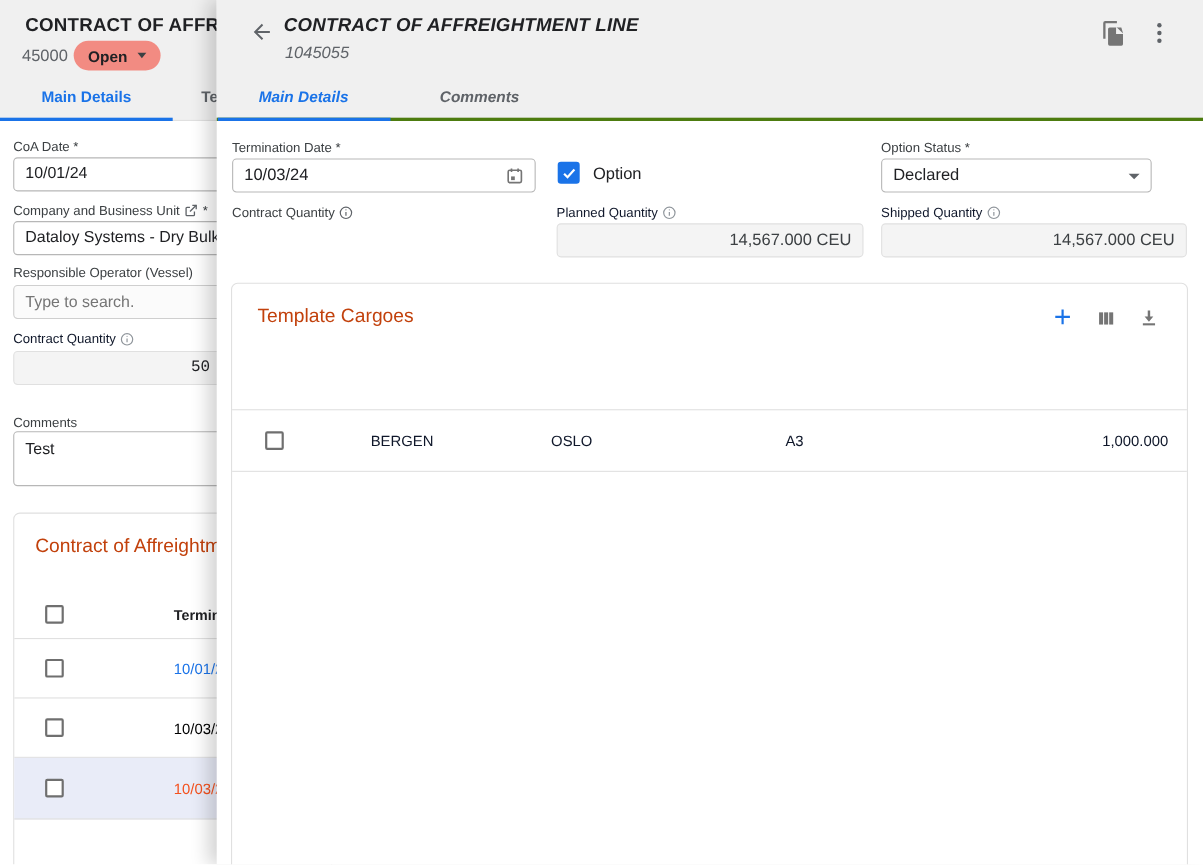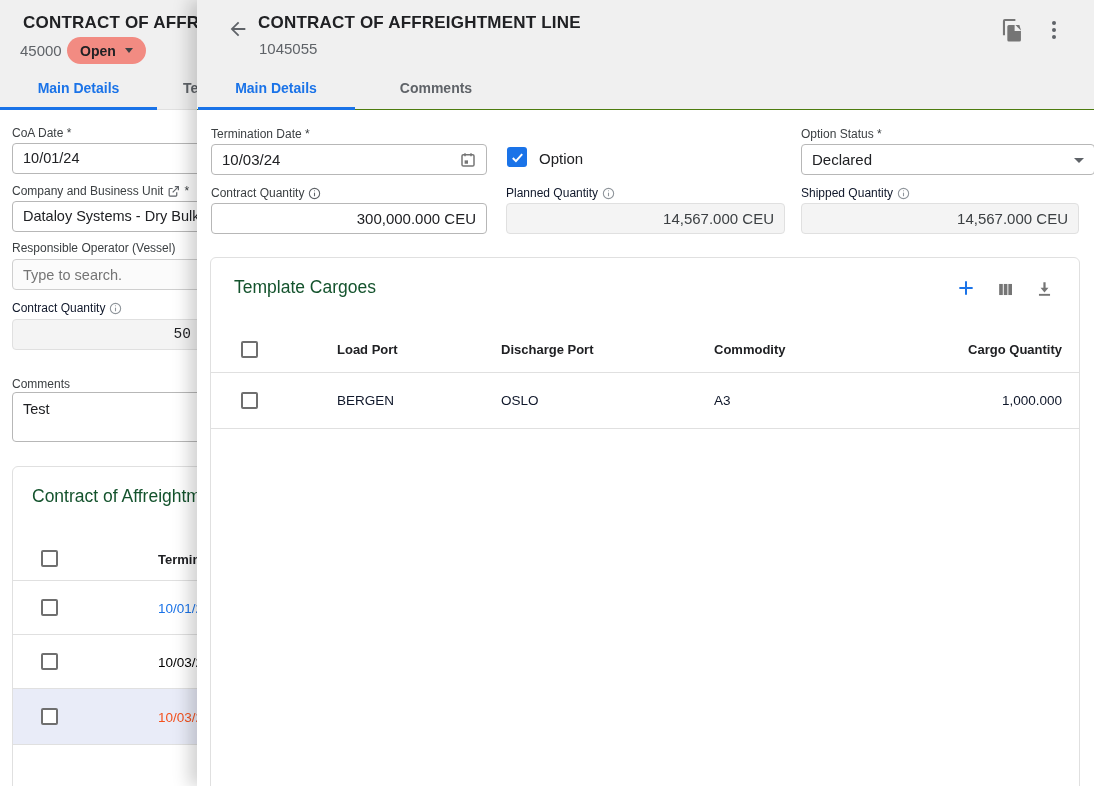--- a/index.html
+++ b/index.html
@@ -14,37 +14,37 @@
   .tab.active { color:#1a73e8;justify-content:center; }
   .tab-underline { position:absolute; height:3px; background:#1a73e8; }
   .f-label { font-size:12px; color:#3c4043; white-space:nowrap; display:flex; align-items:center; gap:4px; }
   .f-label.dim { color:#0f172a; }
   .f-input { position:absolute; height:31px; border:1px solid #b7b7b7; border-radius:4px; background:#fff; font-size:14.5px; color:#202124; line-height:29px; padding:0 10px; white-space:nowrap; overflow:hidden; }
   .f-input.disabled { background:#f4f4f4; border-color:#e0e0e0; }
   .f-input.right { text-align:right; }
   .cbx { width:17px; height:17px; border:2px solid #6f6f6f; border-radius:2px; background:#fff; }
   .divider { position:absolute; left:0; right:0; height:1px; background:#e0e0e0; }
   .card { position:absolute; background:#fff; border:1px solid #e0e0e0; border-radius:6px; }
-  .card-title { font-size:17.5px; color:#14532d; white-space:nowrap; }
+  .card-title { font-size:17.5px; color:#c2410c; white-space:nowrap; }
   .th { font-size:13px; font-weight:bold; color:#202124; white-space:nowrap; }
   .td { font-size:13.5px; color:#0f172a; white-space:nowrap; }
 
   
   .lp-header { position:absolute; left:0; top:0; width:1094px; height:110px; border-bottom:1px solid #e0e0e0; }
   .lp-badge { position:absolute; left:67px; top:37px; height:27px; background:#f28b82; border-radius:15px; display:flex; align-items:center; gap:9px; padding:0 13px; font-size:14px; font-weight:bold; color:#202124; cursor:pointer; }
   .caret { width:0; height:0; border-left:4.5px solid transparent; border-right:4.5px solid transparent; border-top:5px solid #3c4043; }
   .lines-row { position:absolute; left:0; right:0; height:54px; }
   .lines-row .cbx { position:absolute; left:28px; top:18px; }
   .lines-row .date { position:absolute; left:145px; top:20px; font-size:13.5px; white-space:nowrap; }
   .link-blue { color:#1a73e8; }
   .link-orange { color:#f4511e; }
 
   
   .overlay { position:absolute; left:197px; top:0; width:897px; height:786px; background:#fff; box-shadow:-8px 0 16px rgba(0,0,0,.18); }
-  .ov-header { position:absolute; left:0; top:0; width:897px; height:110px; border-bottom:1px solid #4d7c0f; }
+  .ov-header { position:absolute; left:0; top:0; width:897px; height:110px; border-bottom:3px solid #4d7c0f;font-style:italic; }
   .icon-btn { cursor:pointer; position:absolute; display:flex; align-items:center; justify-content:center; }
   .select-caret { width:0; height:0; border-left:5px solid transparent; border-right:5px solid transparent; border-top:5.5px solid #5f6368; position:absolute; right:10px; top:13px; }
   .check-on { position:absolute; width:20px; height:20px; background:#1a73e8; border-radius:3px; display:flex; align-items:center; justify-content:center; cursor:pointer; }
 
   
   .tc-grid { display:grid; grid-template-columns:126px 164px 213px 220px 1fr; align-items:center; }
   .tc-grid .c1 { padding-left:30px; }
   .tc-grid .c5 { text-align:right; padding-right:17px; }
 </style>
 </head>
@@ -179,34 +179,33 @@
     <div class="check-on" style="left:310px;top:147px;">
       <svg width="15" height="15" viewBox="0 0 24 24">
           <path fill="none" stroke="#fff" stroke-width="3.2" d="M4.5 12.8l5 5 10-11.2"></path>
         </svg>
     </div>
     <div style="position:absolute;left:342px;top:150px;font-size:15px;color:#202124;">Option</div>
 
     <div class="f-label" style="position:absolute;left:604px;top:127px;">
       <span>Option Status *</span>
     </div>
-    <div class="f-input" style="left:604px;top:144px;width:294px;font-size:15px;">
+    <div class="f-input" style="left:604px;top:144px;width:246px;font-size:15px;">
       <span>Declared</span>
       <span class="select-caret"></span>
     </div>
 
     <div class="f-label" style="position:absolute;left:14px;top:186px;">
       <span>Contract Quantity</span>
       <svg width="13" height="13" viewBox="0 0 24 24" fill="none" stroke="#5f6368" stroke-width="2">
           <circle cx="12" cy="12" r="9.5"></circle>
           <line x1="12" y1="10.5" x2="12" y2="17"></line>
           <circle cx="12" cy="7" r="1" fill="#5f6368" stroke="none"></circle>
         </svg>
     </div>
-    <div class="f-input right" style="left:14px;top:203px;width:276px;font-size:15px;">300,000.000 CEU</div>
 
     <div class="f-label dim" style="position:absolute;left:309px;top:186px;">
       <span>Planned Quantity</span>
       <svg width="13" height="13" viewBox="0 0 24 24" fill="none" stroke="#8f959b" stroke-width="2">
           <circle cx="12" cy="12" r="9.5"></circle>
           <line x1="12" y1="10.5" x2="12" y2="17"></line>
           <circle cx="12" cy="7" r="1" fill="#8f959b" stroke="none"></circle>
         </svg>
     </div>
     <div class="f-input disabled right" style="left:309px;top:203px;width:279px;font-size:15px;color:#3c4043;">14,567.000 CEU</div>
@@ -237,29 +236,20 @@
             <rect x="15.6" y="5" width="4.6" height="14"></rect>
           </svg>
       </div>
       <div class="icon-btn" style="left:820px;top:17px;width:26px;height:26px;">
         <svg width="19" height="19" viewBox="0 0 24 24" fill="#757575">
             <path d="M10.6 4h2.8v7h3.6L12 17l-5-6h3.6z"></path>
             <rect x="5" y="18.8" width="14" height="2.4"></rect>
           </svg>
       </div>
 
-      <div class="tc-grid" style="position:absolute;left:0;top:68px;width:100%;height:46px;">
-        <div class="c1">
-            <div class="cbx"></div>
-          </div>
-        <div class="th">Load Port</div>
-        <div class="th">Discharge Port</div>
-        <div class="th">Commodity</div>
-        <div class="th c5">Cargo Quantity</div>
-      </div>
       <div class="divider" style="top:114px;"></div>
 
       <div class="tc-grid" style="position:absolute;left:0;top:115px;width:100%;height:55px;">
         <div class="c1">
             <div class="cbx"></div>
           </div>
         <div class="td">BERGEN</div>
         <div class="td">OSLO</div>
         <div class="td">A3</div>
         <div class="td c5">1,000.000</div>

